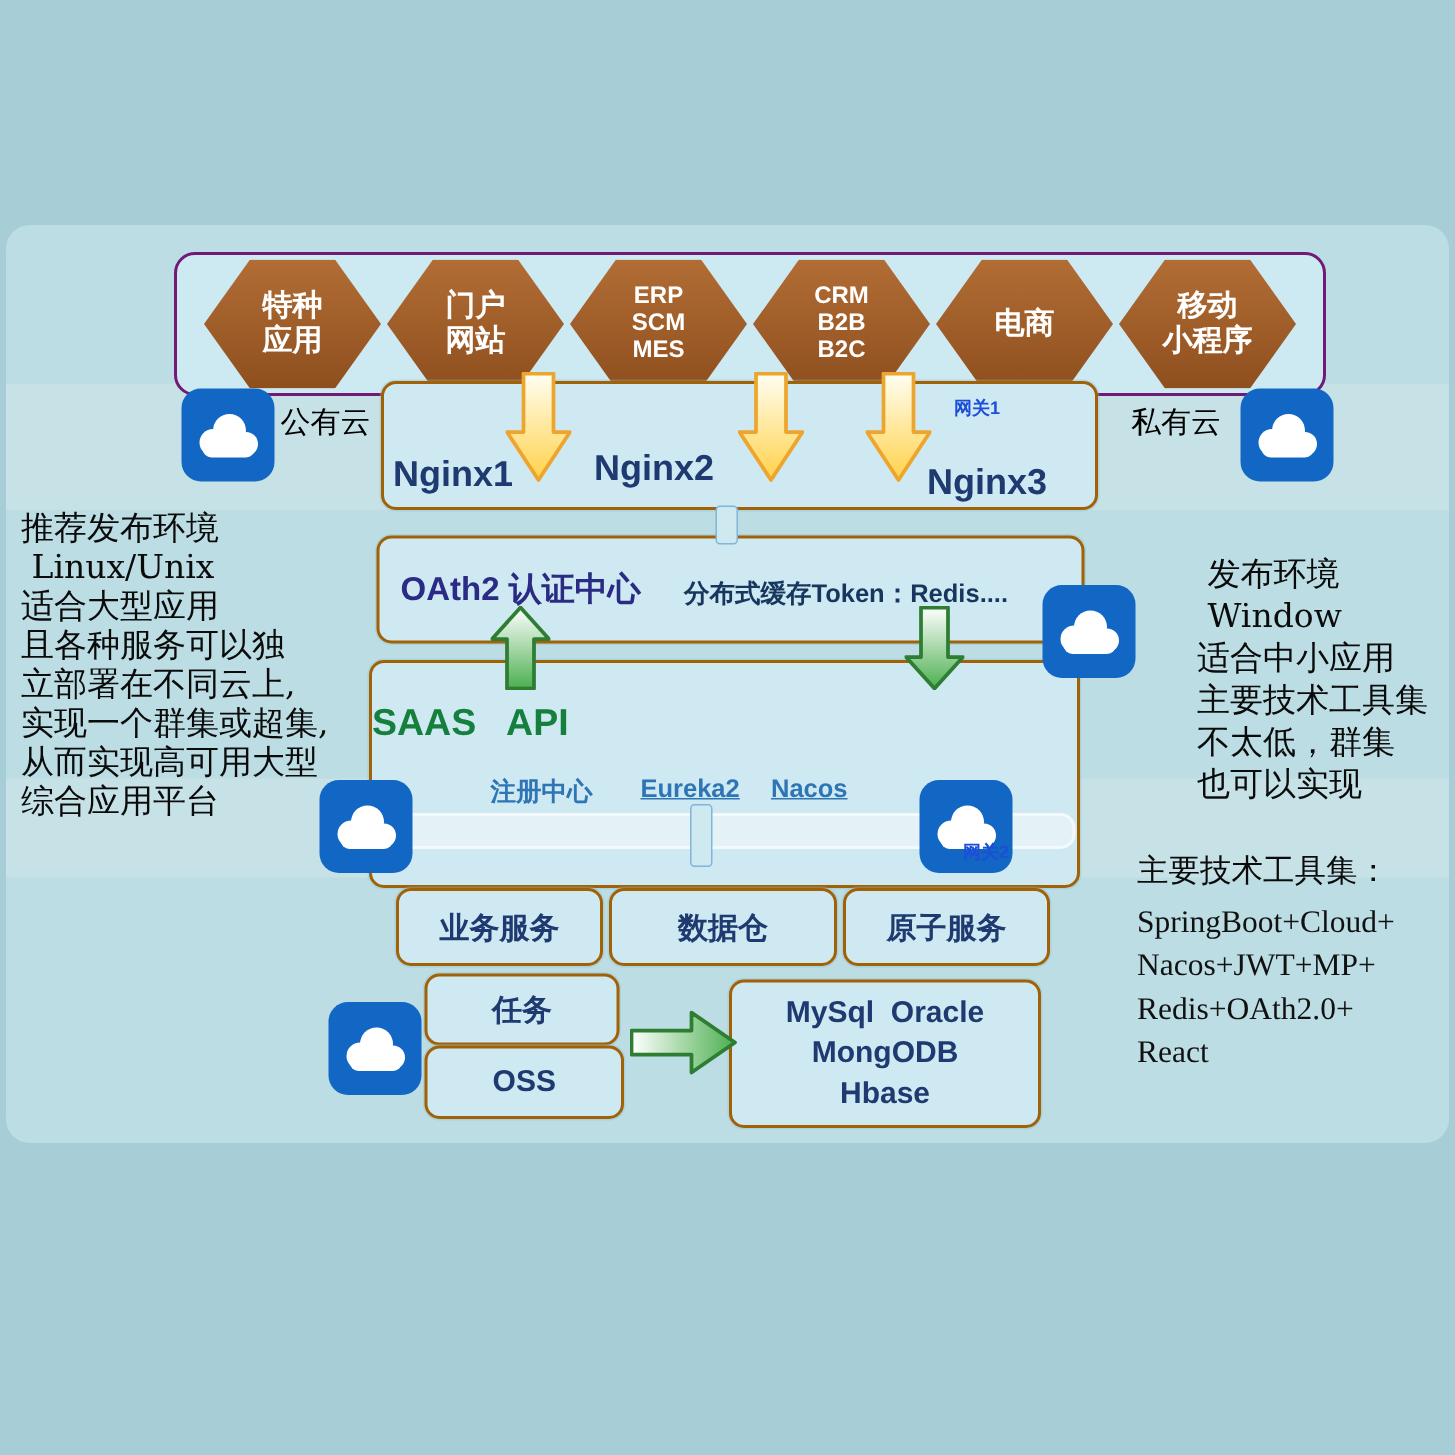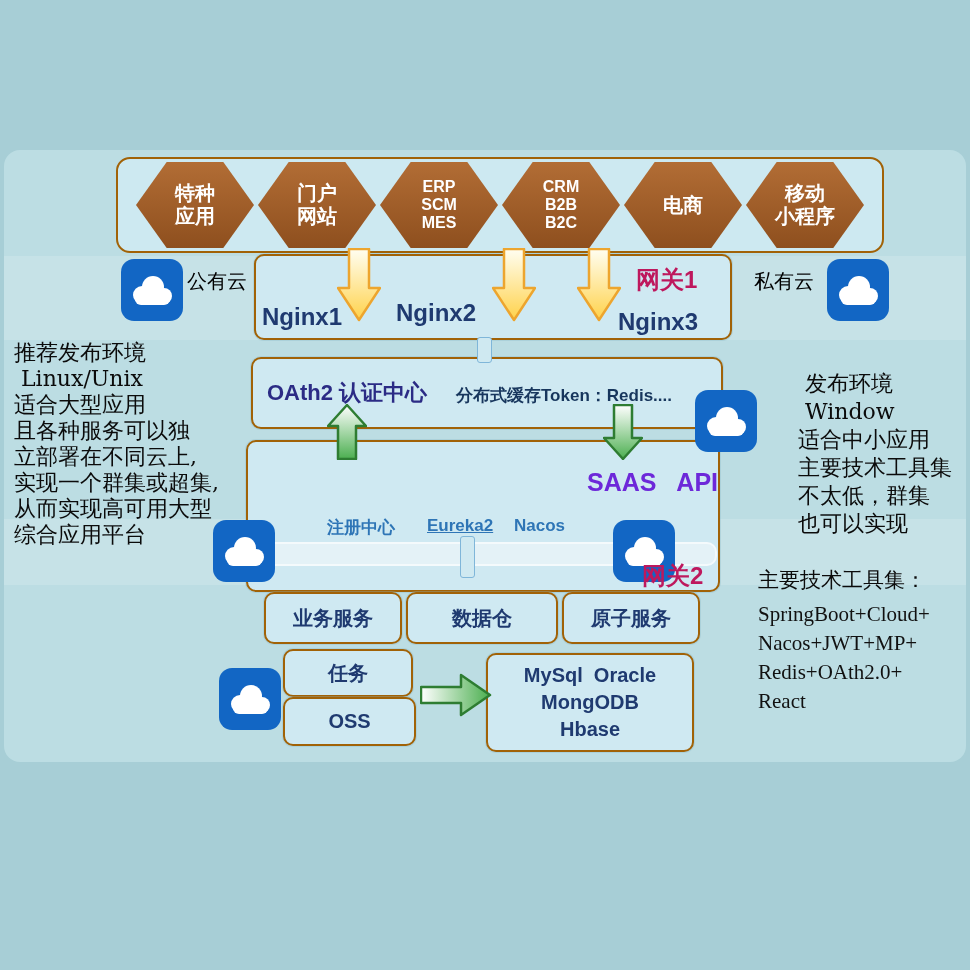--- a/index.html
+++ b/index.html
@@ -4,30 +4,30 @@
 <style>
   html,body{margin:0;padding:0;}
   body{width:970px;height:970px;overflow:hidden;background:#a7ced6;
        font-family:"Liberation Sans",sans-serif;}
   .page{position:relative;width:970px;height:970px;background:#a7ced6;}
   .abs{position:absolute;}
   .slide{left:4px;top:150px;width:962px;height:612px;background:#bcdde3;border-radius:16px;}
   .band{left:4px;width:962px;background:rgba(255,255,255,0.15);}
   .box{background:#cfe9f2;border:2px solid #a16207;border-radius:10px;
        box-shadow:0 0 0 1px rgba(140,185,200,.35);box-sizing:border-box;}
-  .hexbar{left:116px;top:157px;width:768px;height:96px;background:#cde9f1;
-          border:2px solid #a16207;border-radius:14px;box-sizing:border-box;
+  .hexbar{left:116px;top:168px;width:768px;height:96px;background:#cde9f1;
+          border:2px solid #701a75;border-radius:14px;box-sizing:border-box;
           display:flex;align-items:center;justify-content:space-between;padding:0 18px;}
   .hex{width:118px;height:86px;background:linear-gradient(#b26d35,#8e4f1e);
        clip-path:polygon(26% 0%,74% 0%,100% 50%,74% 100%,26% 100%,0% 50%);
        display:flex;flex-direction:column;align-items:center;justify-content:center;
        color:#ffffff;font-weight:bold;font-size:20px;line-height:23px;text-align:center;}
   .hex.small{font-size:16px;line-height:18px;}
   .navy{color:#1f3a70;font-weight:bold;}
-  .green{color:#be185d;font-weight:bold;font-size:24px;}
+  .green{color:#1d4ed8;font-weight:bold;font-size:12px;}
   .big{font-size:24px;}
   .cloud{width:64px;height:64px;z-index:6;}
   .arrow{z-index:5;}
   .conn{width:13px;background:#cfe9f1;border:1px solid #7fb6d9;border-radius:3px;z-index:4;}
   .sbox{display:flex;align-items:center;justify-content:center;font-size:20px;}
   .note{color:#0b0b0b;font-family:"DejaVu Serif","Liberation Serif",serif;
         font-size:22px;line-height:26px;white-space:pre;}
   .note2{line-height:28px;}
   .tools-title{color:#0b0b0b;font-family:"DejaVu Serif","Liberation Serif",serif;font-size:21px;}
   .tools-line{color:#111;font-family:Liberation Serif, serif;font-size:21px;line-height:29px;}
@@ -183,24 +183,24 @@
       <defs>
         <linearGradient id="gg2" x1="0" y1="0" x2="0" y2="1">
           <stop offset="0" stop-color="#ffffff"></stop>
           <stop offset="1" stop-color="#4caf50"></stop>
         </linearGradient>
       </defs>
       <polygon points="11,1 29,1 29,34 39,34 20,55 1,34 11,34" fill="url(#gg2)" stroke="#2e7d32" stroke-width="2.5" stroke-linejoin="round"></polygon>
     </svg>
 
   <div class="abs box" style="left:246px;top:440px;width:474px;height:152px;">
-    <div class="abs" style="left:0;right:0;top:26px;text-align:right;font-size:25px;font-weight:bold;color:#6d28d9;white-space:pre;">SAAS   API</div>
+    <div class="abs" style="left:0;right:0;top:26px;text-align:left;font-size:25px;font-weight:bold;color:#15803d;white-space:pre;">SAAS   API</div>
     <div class="abs reg" style="left:79px;top:74px;text-align:right;">注册中心</div>
     <div class="abs reg" style="left:179px;top:74px;text-decoration:underline;">Eureka2</div>
-    <div class="abs reg" style="left:266px;top:74px;">Nacos</div>
+    <div class="abs reg" style="left:266px;top:74px;text-decoration:underline;">Nacos</div>
     <div class="abs divider" style="left:3px;top:100px;width:462px;height:20px;"></div>
   </div>
   <div class="abs green" style="left:642px;top:560px;z-index:7;">网关2</div>
 
   <div class="abs conn" style="left:460px;top:536px;height:40px;"></div>
 
   <div class="abs box sbox navy" style="left:264px;top:592px;width:138px;height:52px;">
       <span>业务服务</span>
     </div>
   <div class="abs box sbox navy" style="left:406px;top:592px;width:152px;height:52px;">

